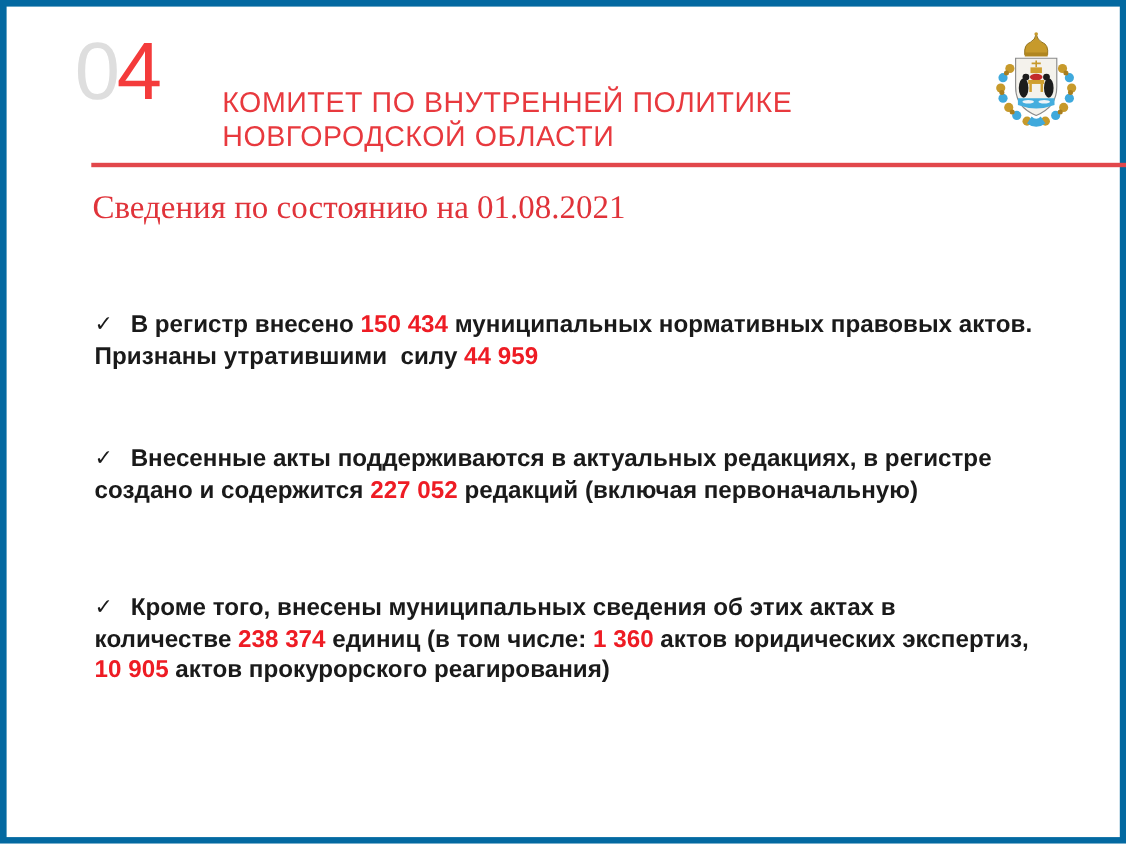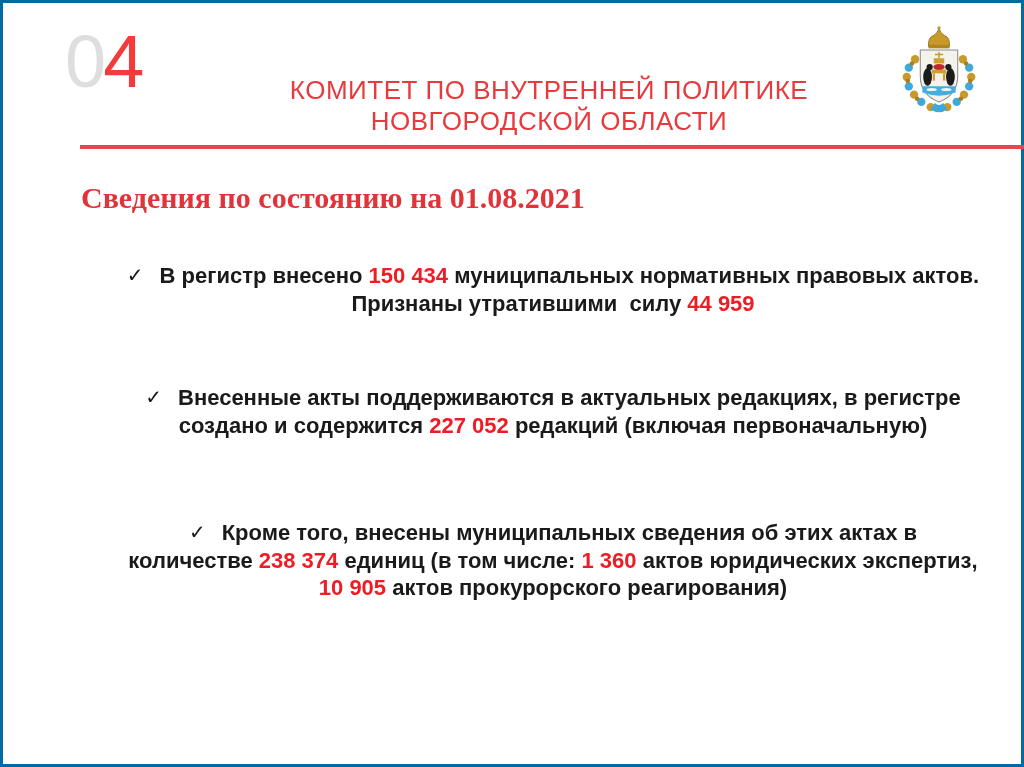--- a/index.html
+++ b/index.html
@@ -5,23 +5,22 @@
   html,body{margin:0;padding:0;}
   body{
     width:1024px;height:767px;
     background:#ffffff;
     font-family:"Liberation Sans",sans-serif;
     position:relative;overflow:hidden;
   }
   .slide{
     position:absolute;inset:0;
     background:#ffffff;
-    border:3px solid #0369a1;
+    border:6px solid #0369a1;
     box-sizing:border-box;
-    text-align:center;
   }
   
   #slide-number{
     position:absolute;left:62px;top:22px;
     font-size:74px;line-height:1;letter-spacing:-3px;
     font-weight:400;
   }
   #num-gray{color:#dedede;}
   #num-red{color:#f43b3b;}
   
@@ -35,28 +34,28 @@
   #emblem{
     position:absolute;left:884px;top:22px;width:104px;height:106px;
   }
   
   #divider{
     position:absolute;left:77px;top:142px;width:947px;height:4px;
     background:#e2474b;
   }
   
   #section-title{
-    position:absolute;left:78px;top:178px;
+    position:absolute;left:78px;top:166px;
     font-family:"Liberation Serif",serif;
-    font-weight:bold;font-size:30px;
+    font-weight:normal;font-size:30px;
     color:#e0333a;
     white-space:pre-wrap;
   }
   
-  #bullet-list{position:absolute;inset:0;}
+  #bullet-list{position:absolute;inset:0;margin-top:16px;}
   .bullet{
     position:absolute;left:80px;width:940px;margin:0;
     font-size:22px;font-weight:bold;line-height:27px;
     color:#1a1a1a;
     white-space:pre-wrap;
   }
   #b0{top:259px;}
   #b1{top:381px;}
   #b2{top:516px;}
   .num{color:#ee1c24;}

